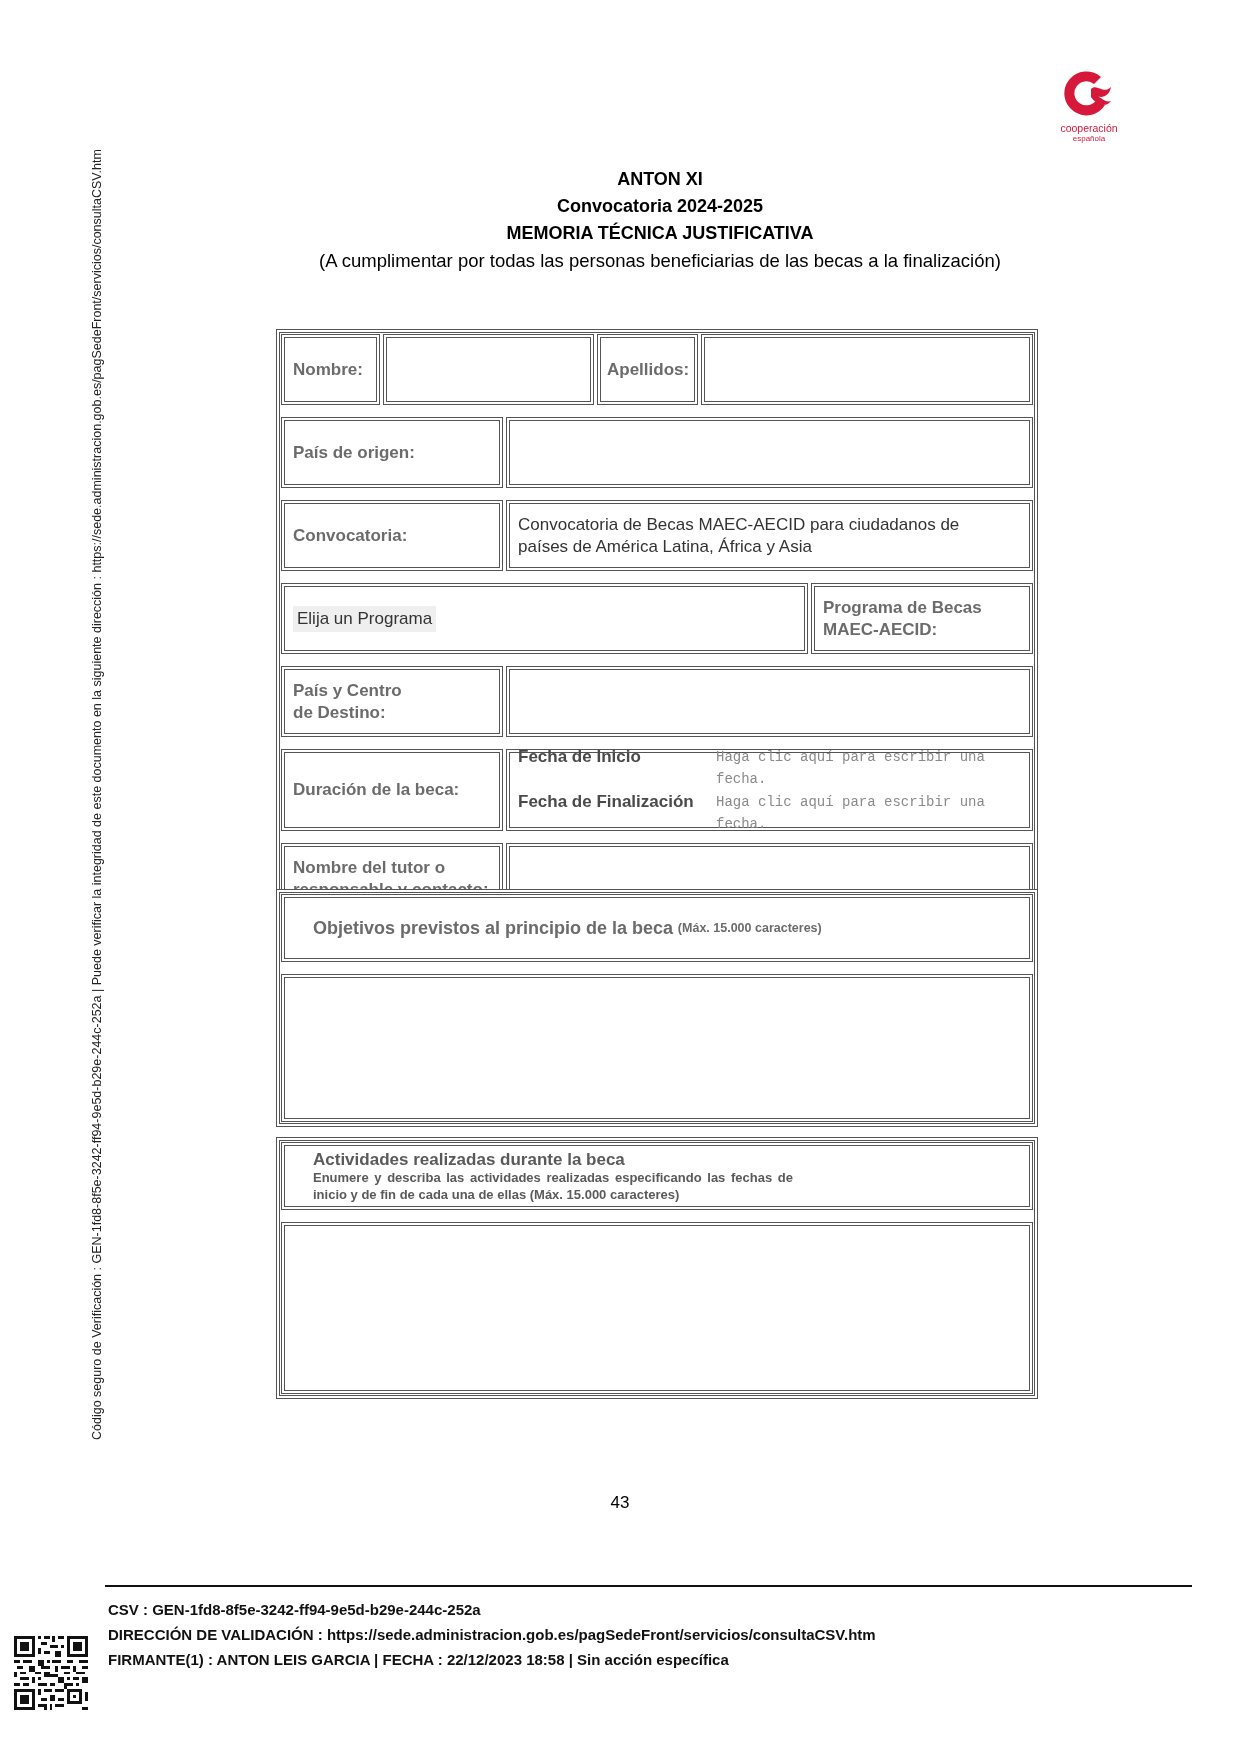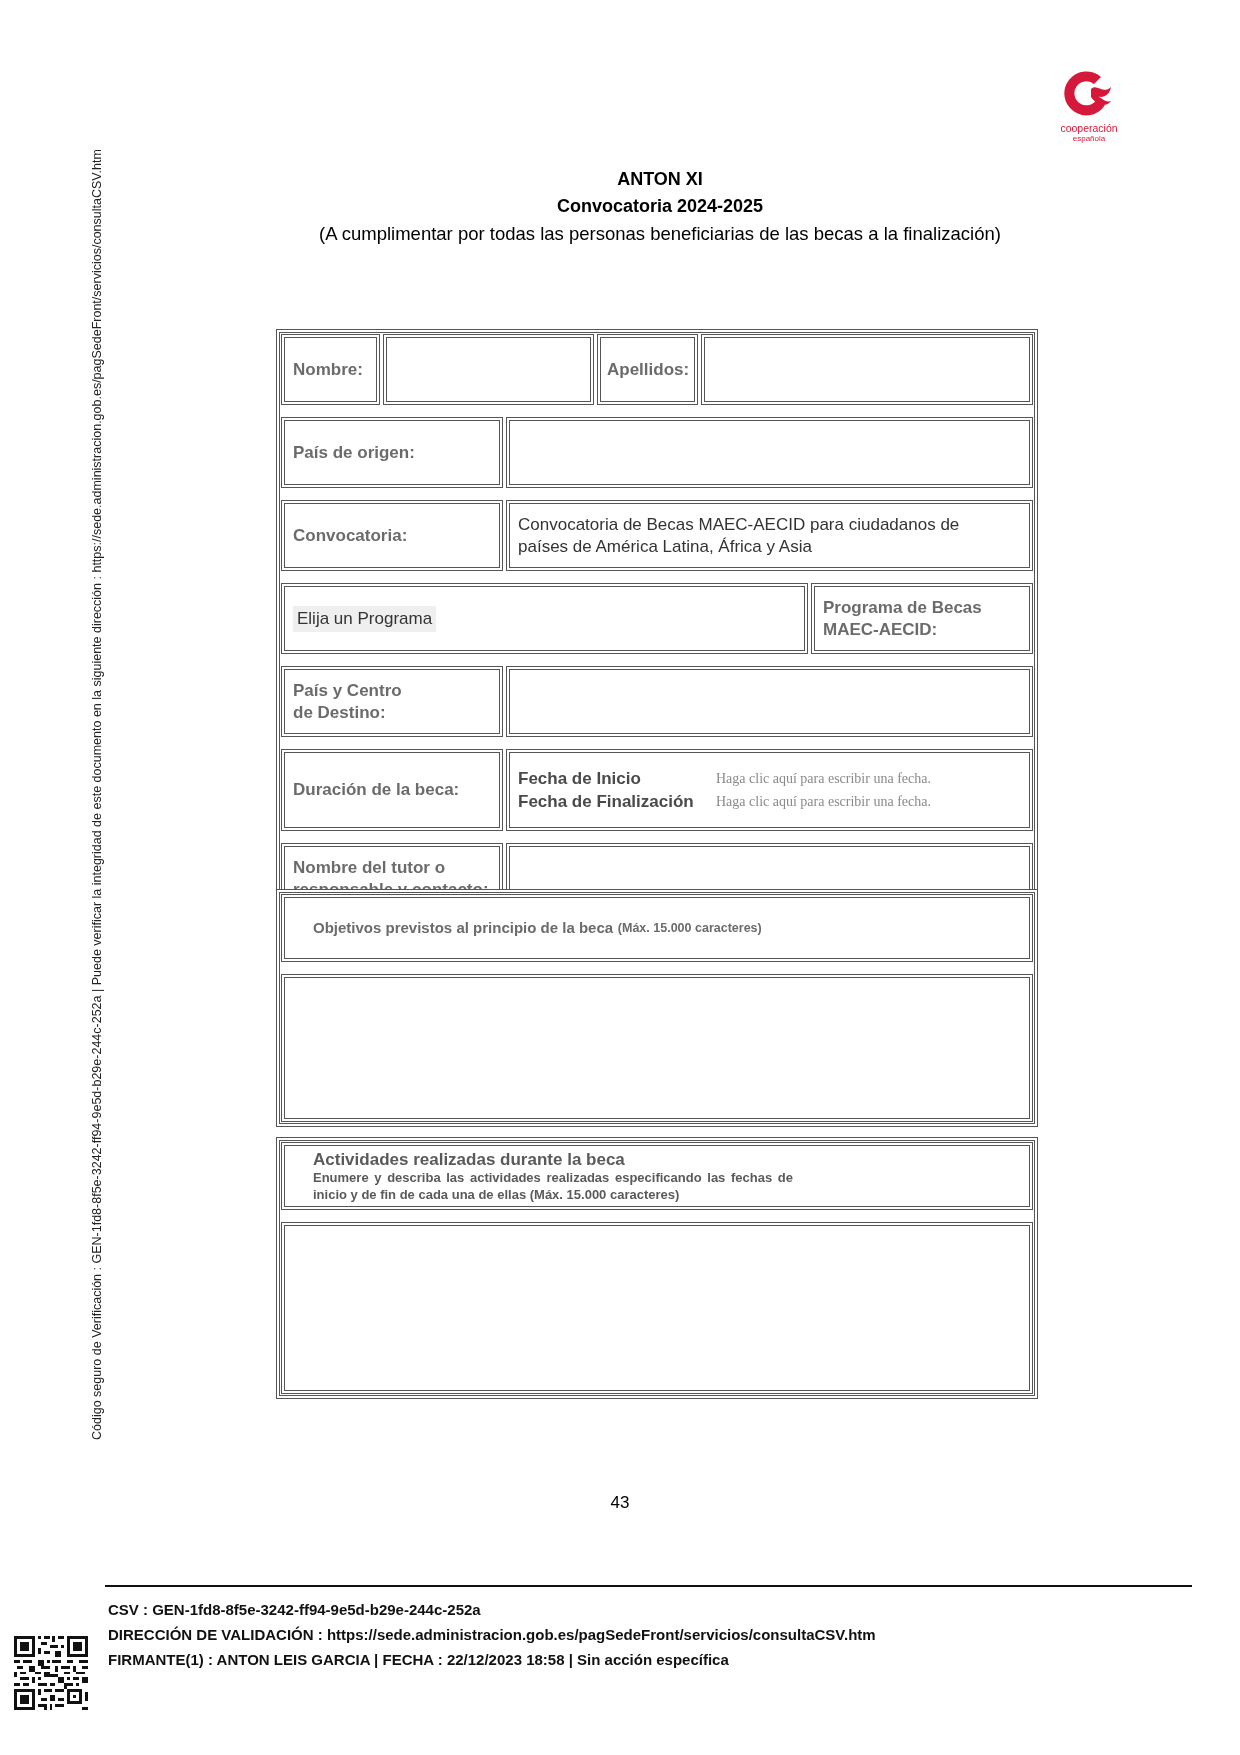--- a/index.html
+++ b/index.html
@@ -27,23 +27,23 @@
   
   .tbl { position: absolute; left: 276px; width: 762px; border: 4px double #555; box-sizing: border-box; padding: 1px; background: #fff; }
   .row { display: flex; gap: 3px; margin-bottom: 12px; }
   .row:last-child { margin-bottom: 0; }
   .cell { border: 4px double #555; box-sizing: border-box; display: flex; align-items: center; padding: 0 8px; color: #6b6b6b; font-weight: bold; font-size: 17px; line-height: 22px; }
   .cell.val { color: #333; font-weight: normal; font-size: 17px; }
 
   .highlight { background: #efefef; padding: 2px 4px; color: #333; }
   .dates { display: grid; grid-template-columns: 198px auto; row-gap: 1px; }
   .dates .dl { color: #4a4a4a; font-weight: bold; font-size: 17px; }
-  .dates .dp { color: #8a8a8a; font-size: 14px; font-family: Liberation Serif, serif; align-self: center; text-align: center; }
+  .dates .dp { color: #8a8a8a; font-size: 14px; font-family: Liberation Mono, monospace; align-self: center; }
 
-  .sec-head { color: #6b6b6b; font-weight: bold; font-size: 15px; }
+  .sec-head { color: #6b6b6b; font-weight: bold; font-size: 18px; }
   .sec-small { font-size: 12.5px; }
   .act-title { color: #5a5a5a; font-weight: bold; font-size: 17px; line-height: 19px; }
   .act-desc { color: #5a5a5a; font-weight: bold; font-size: 13px; line-height: 17px; text-align: justify; width: 480px; }
 
   .page-num { position: absolute; left: 0; width: 1240px; top: 1493px; text-align: center; font-size: 17px; }
 
   
   .footer-line { position: absolute; left: 105px; top: 1585px; width: 1087px; height: 2px; background: #111; }
   .footer { position: absolute; left: 108px; top: 1597px; font-weight: bold; font-size: 15px; line-height: 25px; color: #111; }
   .qr { position: absolute; left: 14px; top: 1636px; width: 74px; height: 74px; }
@@ -58,20 +58,21 @@
     <path d="M40 12 A22 22 0 1 0 44 40 L36 34 A12 12 0 1 1 33 19 Z" fill="#d6193a"></path>
     <path d="M30 24 C36 18, 42 30, 50 22 C48 32, 40 34, 34 30 C40 32, 44 38, 50 36 C44 44, 34 38, 30 32 Z" fill="#d6193a"></path>
   </svg>
   <div class="l1">cooperación</div>
   <div class="l2">española</div>
 </div>
 
 <div class="header">
   <div class="h">ANTON XI</div>
   <div class="h">Convocatoria 2024-2025</div>
+  <div class="h">MEMORIA TÉCNICA JUSTIFICATIVA</div>
   <div class="sub">(A cumplimentar por todas las personas beneficiarias de las becas a la finalización)</div>
 </div>
 
 <div class="tbl" style="top:329px;">
   <div class="row" style="height:71px;">
     <div class="cell" style="width:99px;">Nombre:</div>
     <div class="cell val" style="width:211px;"></div>
     <div class="cell" style="width:101px; padding:0 6px;">Apellidos:</div>
     <div class="cell val" style="flex:1;"></div>
   </div>

